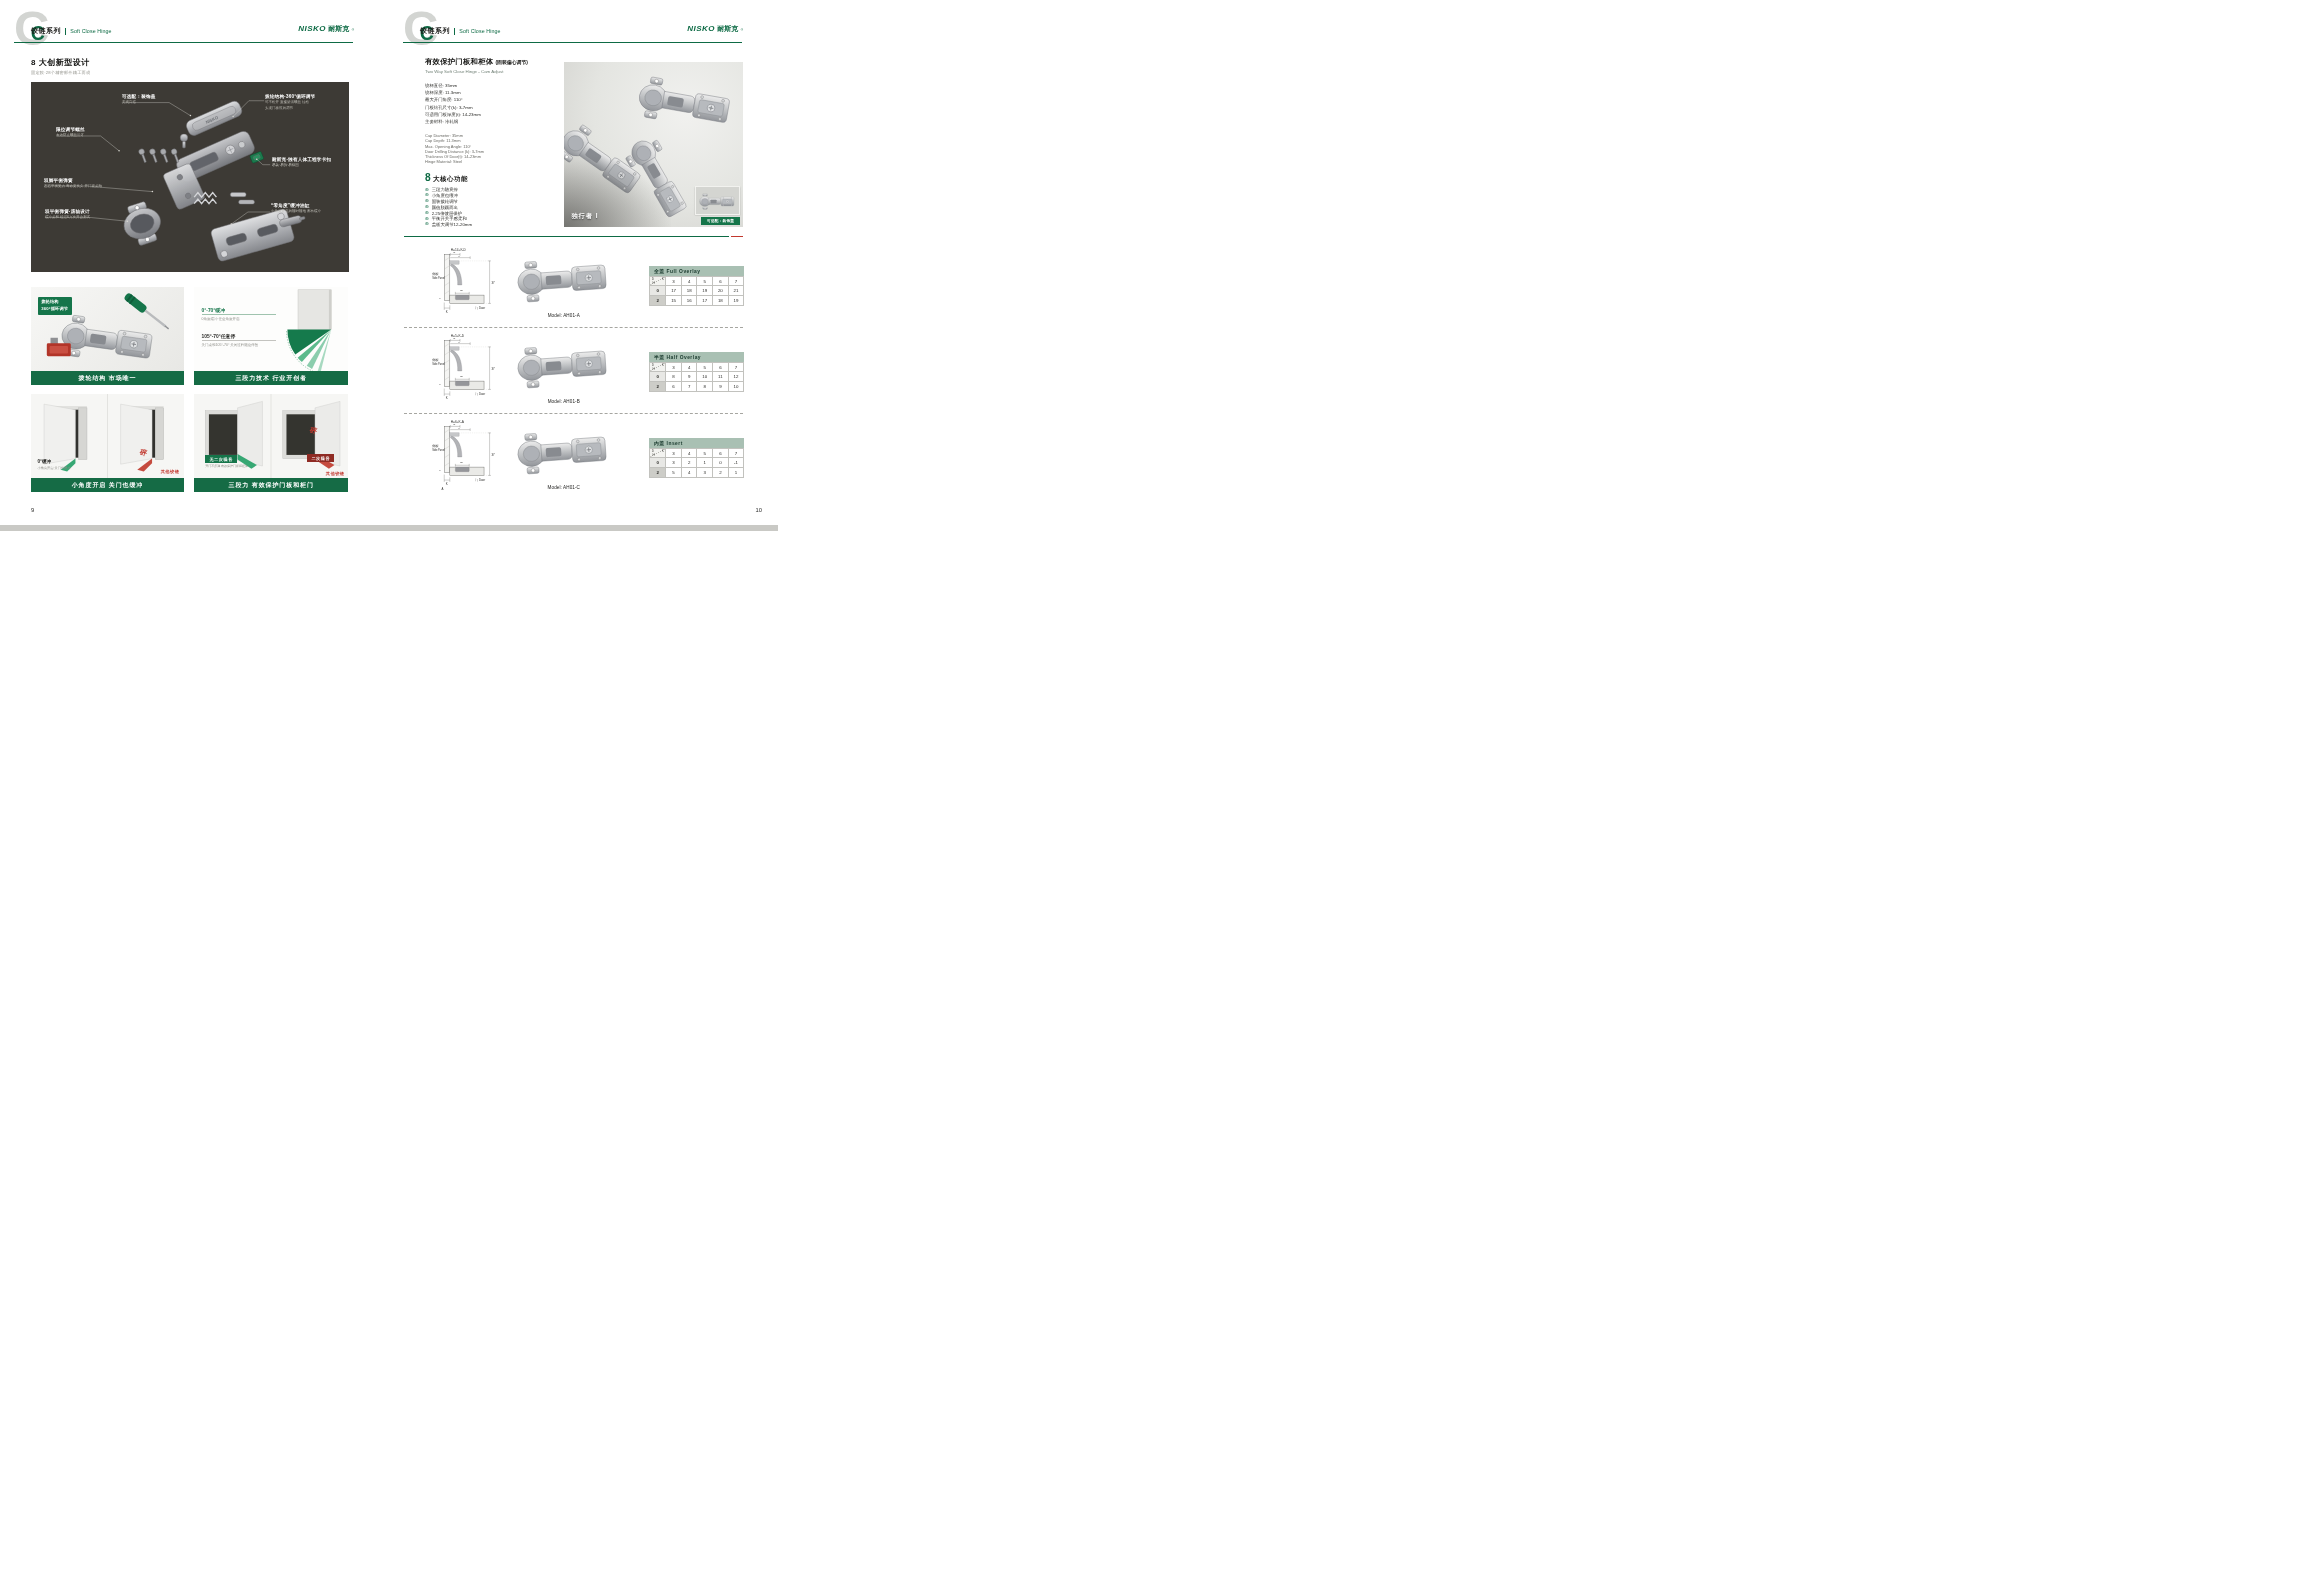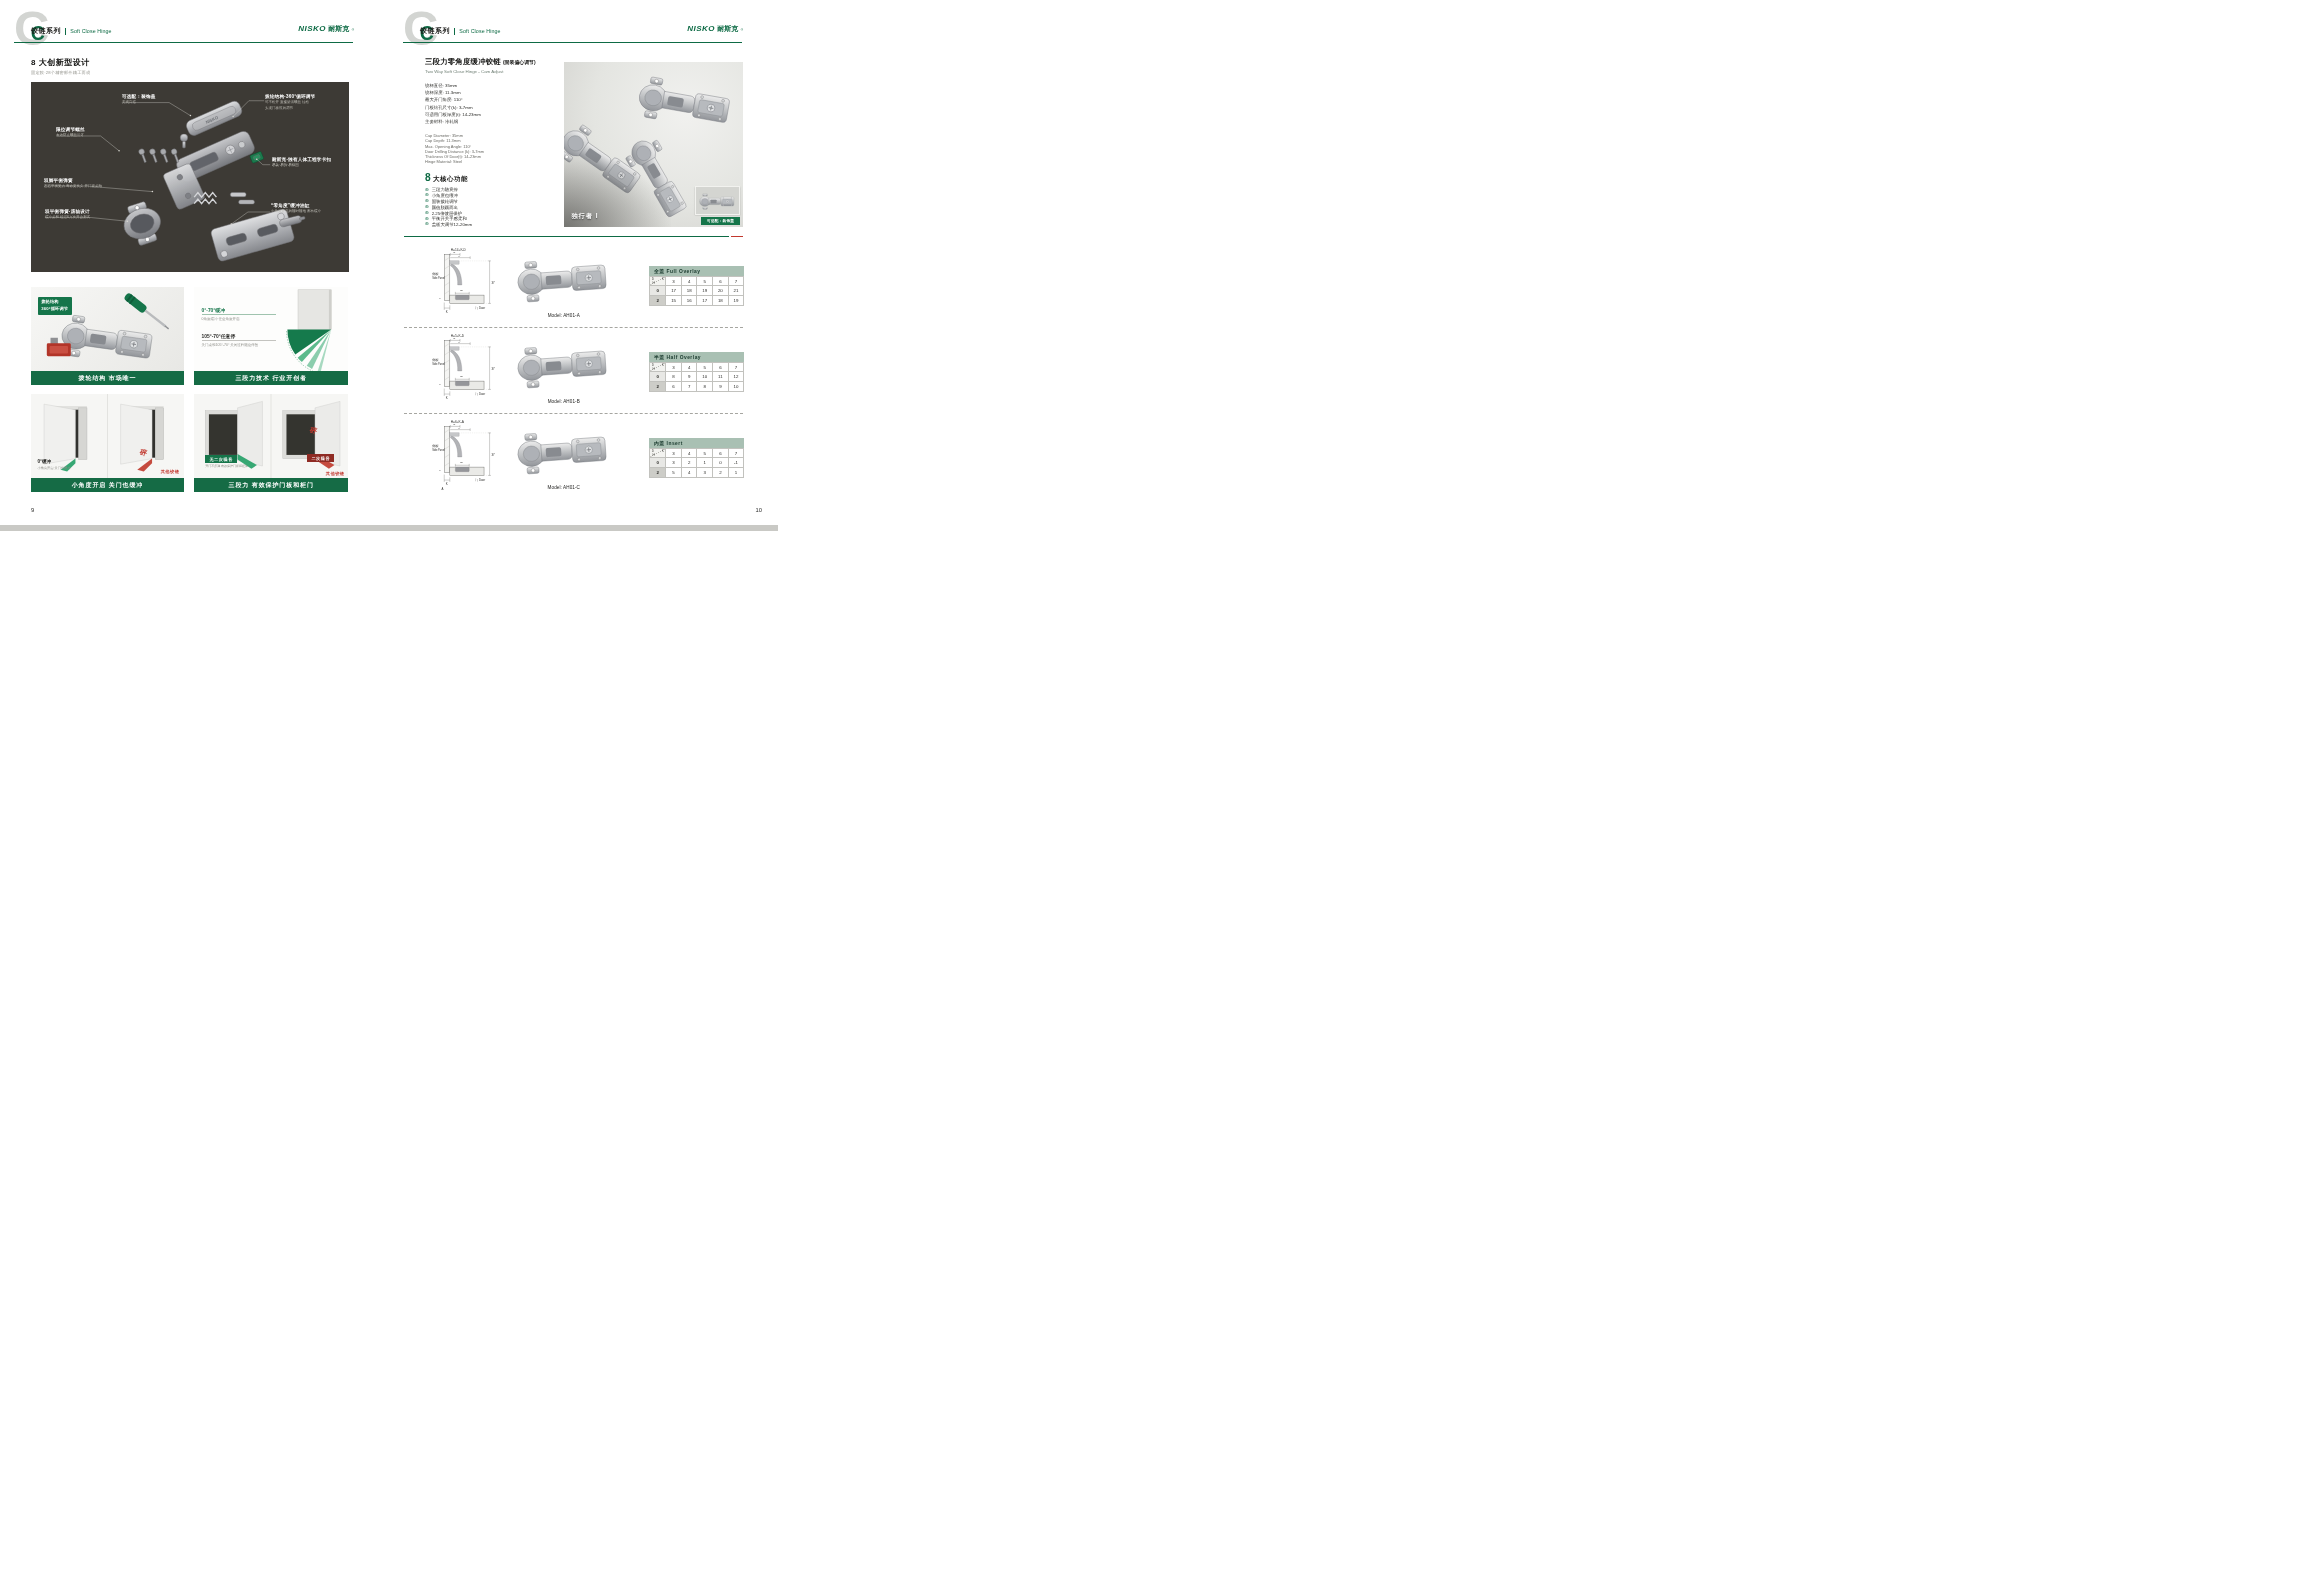--- a/index.html
+++ b/index.html
@@ -423,21 +423,21 @@
       <span class="series-en">Soft Close Hinge</span>
     </div>
     <div class="h-rule"></div>
     <div class="brand">
       <span class="brand-latin">NISKO</span>
       <span class="brand-cn">耐斯克</span>
       <span class="brand-reg">®</span>
     </div>
 
     <div class="rp-title">
-      <span class="rp-title-main">三段力零角度缓冲铰链</span>
+      <span class="rp-title-main">有效保护门板和柜体</span>
       <span class="rp-title-paren">(固装偏心调节)</span>
     </div>
     <div class="rp-sub">Two Way Soft Close Hinge - Cam Adjust</div>
 
     <div class="specs-cn">
       <div class="spec-line">铰杯直径: 35mm</div>
       <div class="spec-line">铰杯深度: 11.3mm</div>
       <div class="spec-line">最大开门角度: 110°</div>
       <div class="spec-line">门板钻孔尺寸(k): 3-7mm</div>
       <div class="spec-line">可适用门板厚度(t): 14-23mm</div>

